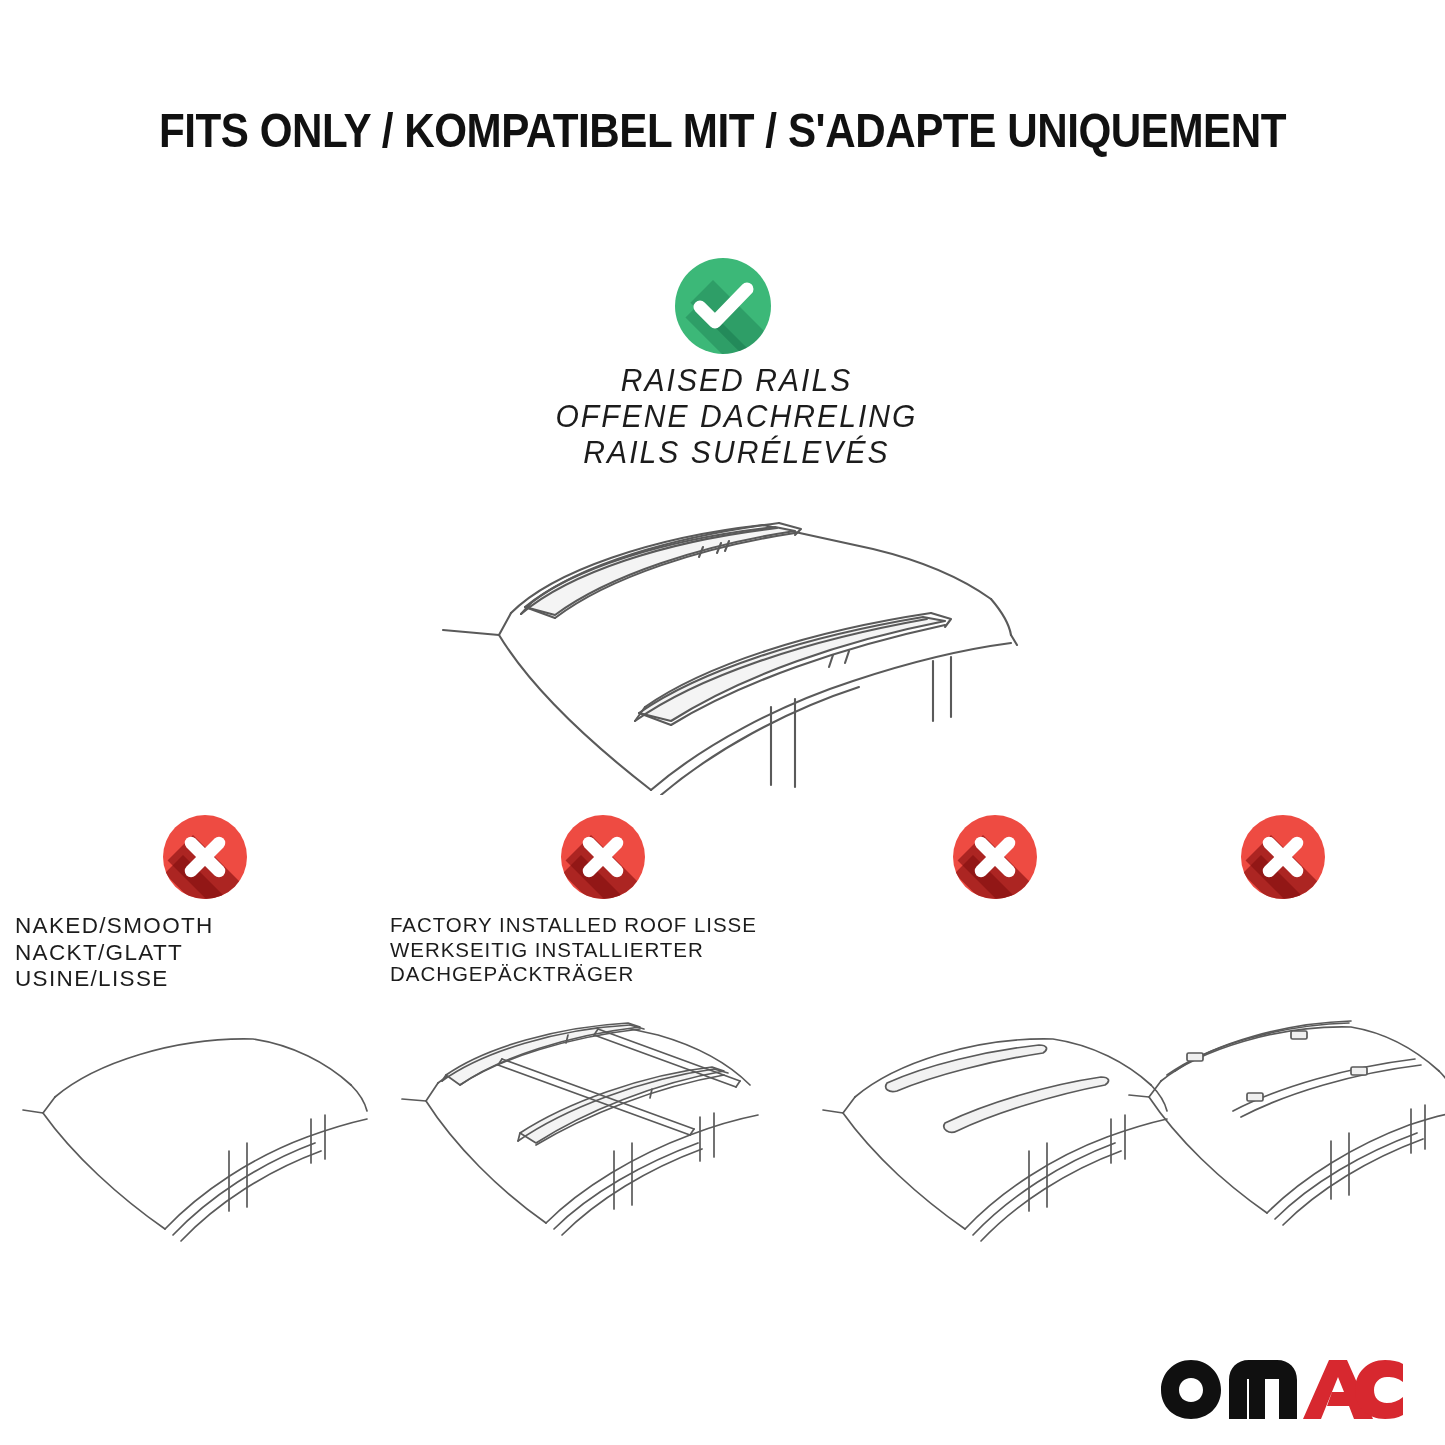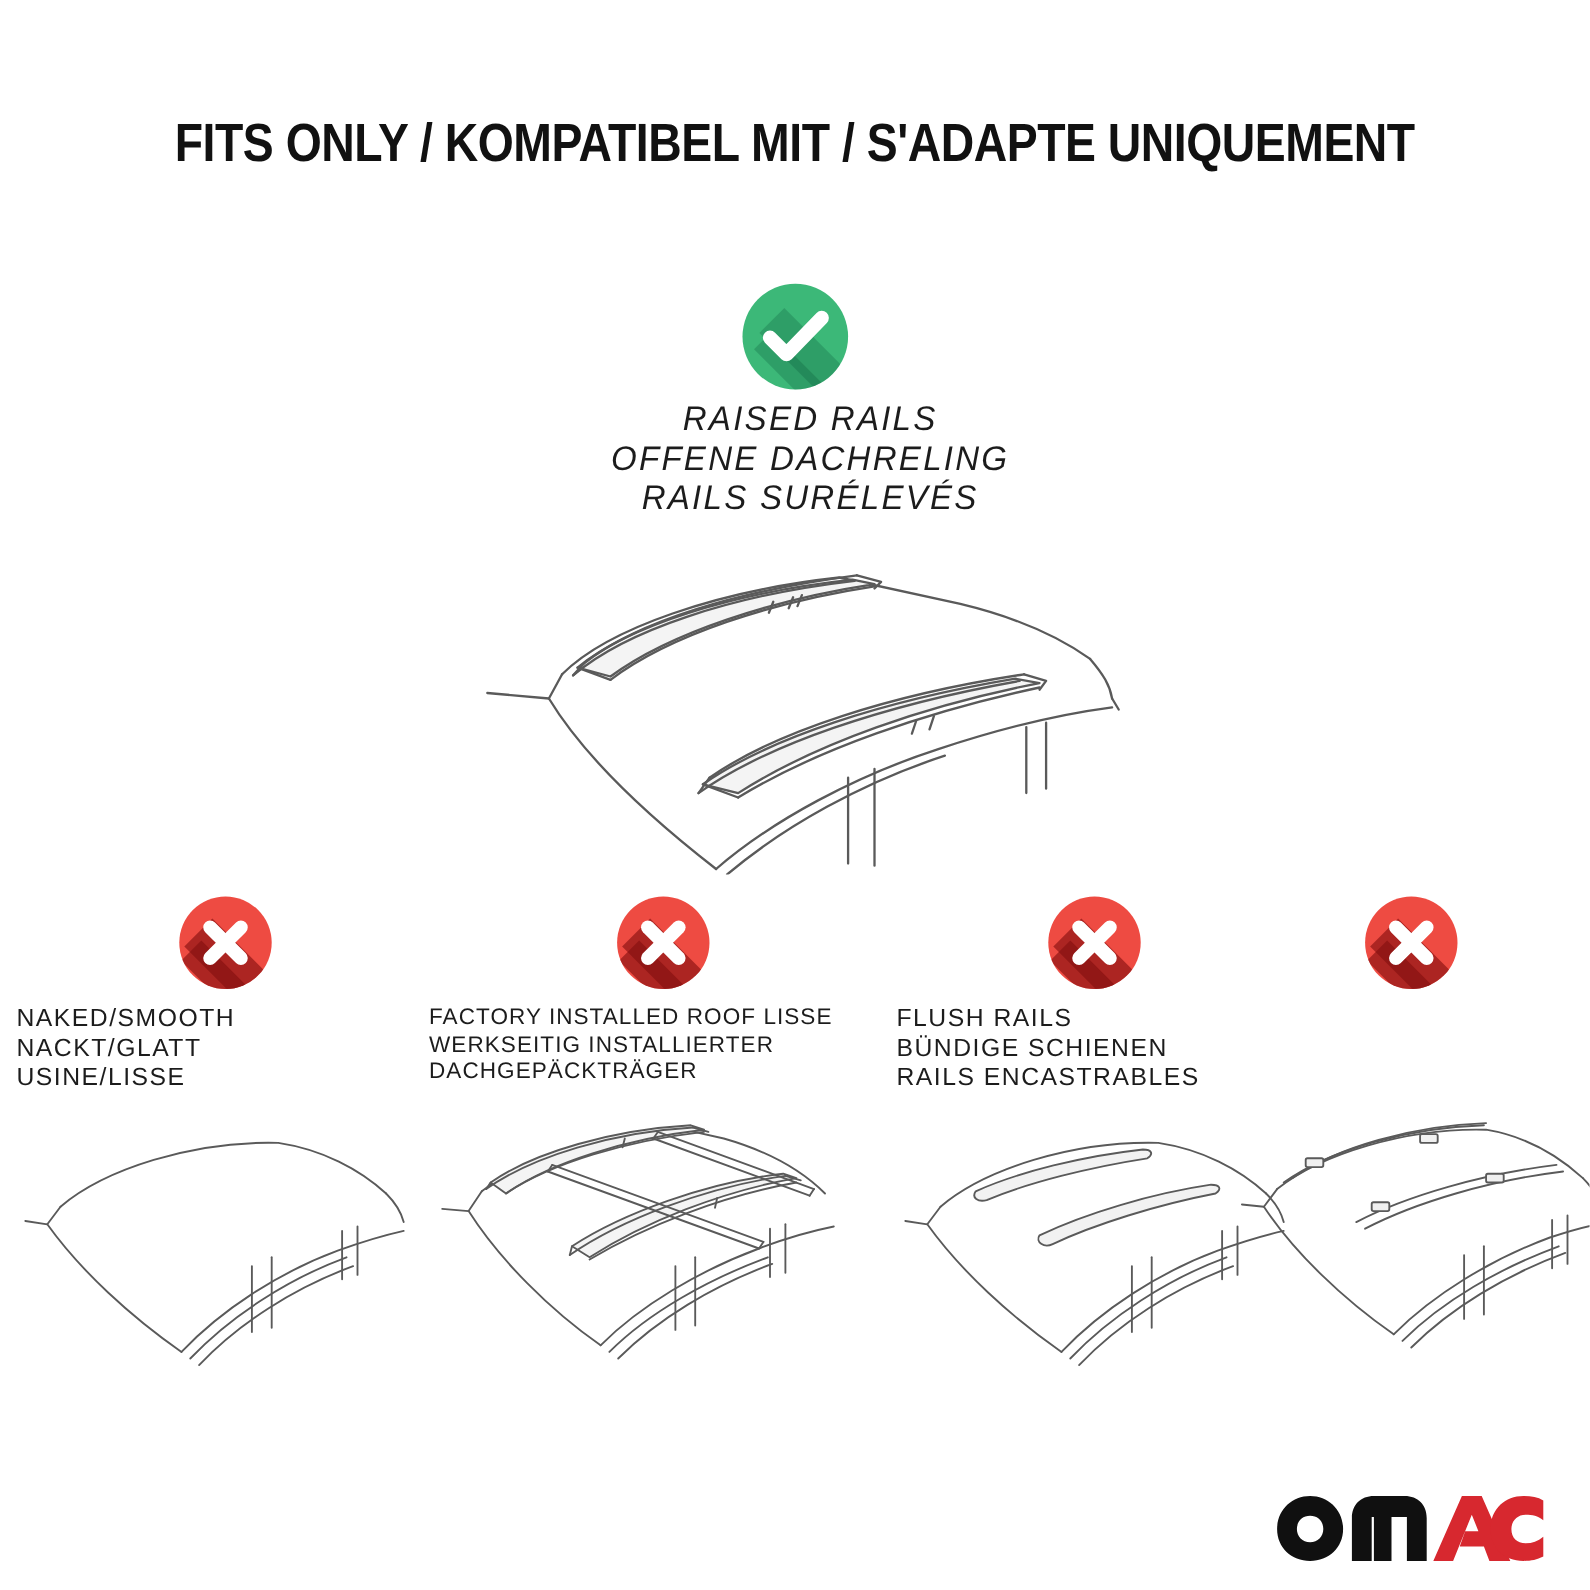--- a/index.html
+++ b/index.html
@@ -283,25 +283,20 @@
       <div class="x-icon">
         <div class="xshadow"></div>
         <div class="xshadow2"></div>
         <svg viewBox="0 0 84 84">
           <g stroke="#ffffff" stroke-width="12.5" stroke-linecap="round">
             <line x1="28" y1="28" x2="56" y2="56"></line>
             <line x1="56" y1="28" x2="28" y2="56"></line>
           </g>
         </svg>
       </div>
-      <div class="bad-labels">
-        <div class="line">FLUSH RAILS</div>
-        <div class="line">BÜNDIGE SCHIENEN</div>
-        <div class="line">RAILS ENCASTRABLES</div>
-      </div>
       <div class="bad-art" style="top:200px;">
         <svg viewBox="0 0 360 240" width="360" height="240">
           <g fill="none" stroke="#5a5a5a" stroke-width="1.7" stroke-linecap="round" stroke-linejoin="round">
             <path d="M40 82 C80 48 160 22 238 24 C278 30 312 48 336 70"></path>
             <path d="M40 82 L28 98 L8 95"></path>
             <path d="M28 98 C58 140 104 182 150 214"></path>
             <path d="M336 70 C346 80 350 88 352 96"></path>
 
             <path d="M72 68 C112 50 170 36 224 30 C232 30 234 34 228 38 C176 46 120 60 82 76 C74 78 68 74 72 68 Z" fill="#f2f2f2"></path>
 

